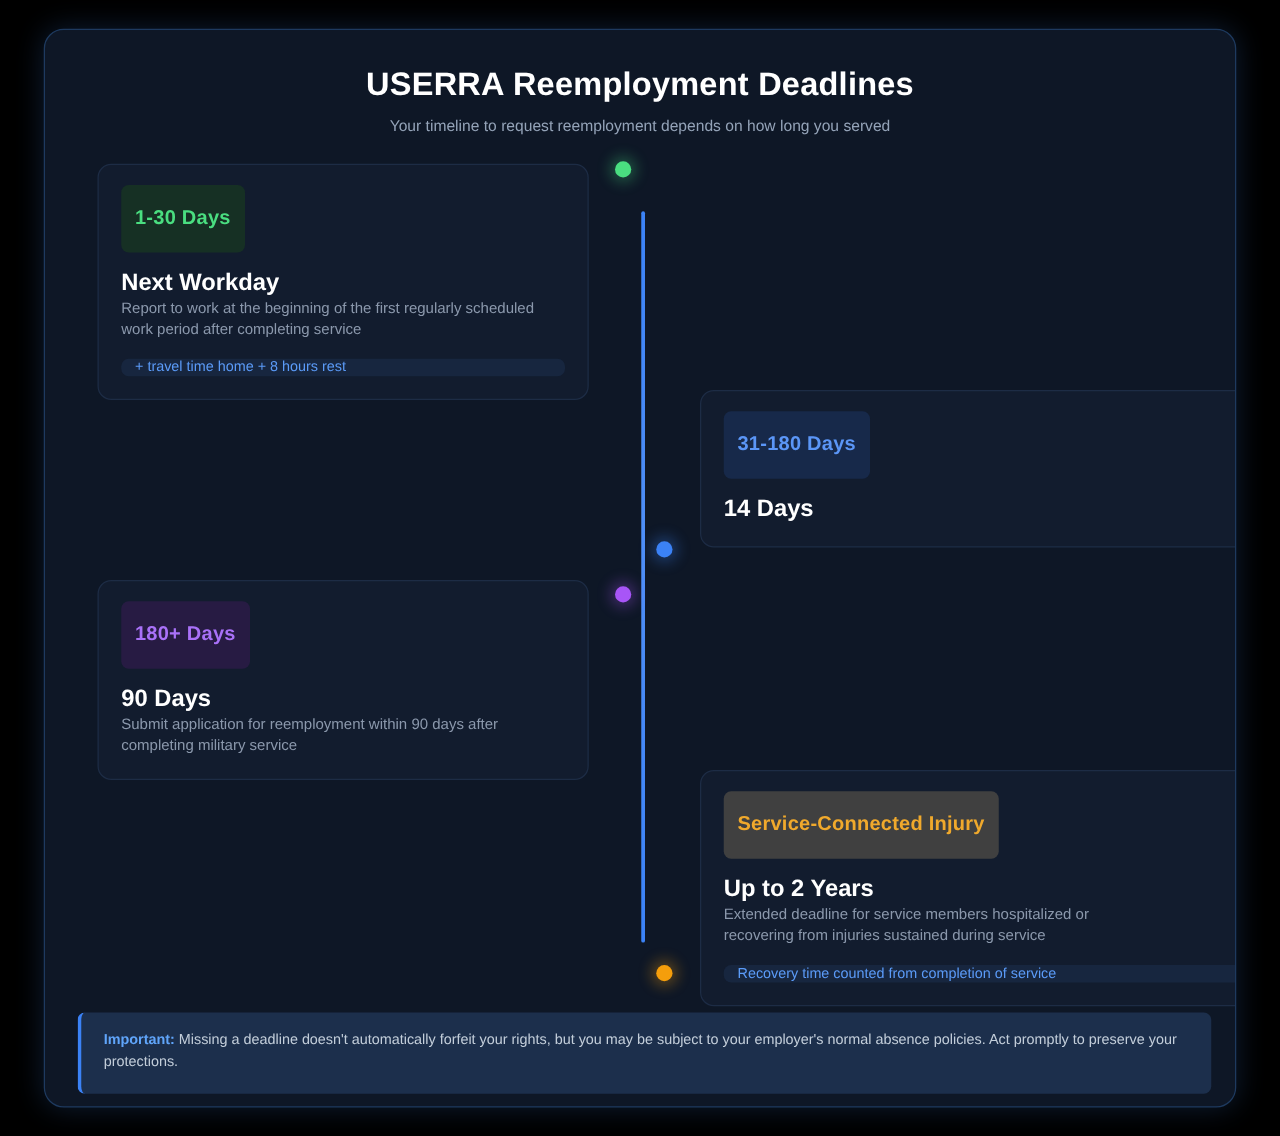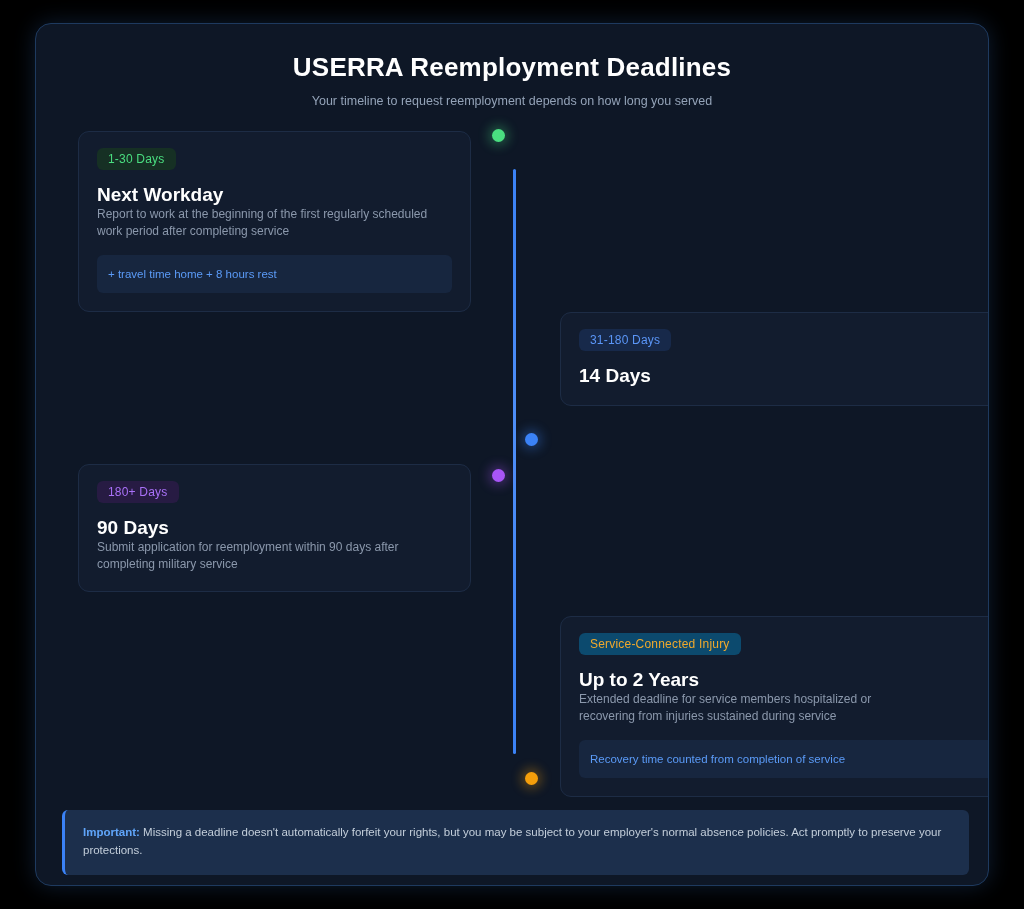--- a/index.html
+++ b/index.html
@@ -83,48 +83,48 @@
     background: #121c2e;
     border: 1px solid #1d2c45;
     border-radius: 11px;
     padding: 16px 18px 18px 18px;
   }
   .card.left  { left: 42px;  width: 393px; }
   .card.right { left: 524px; width: 462px; }
 
   .badge {
     display: inline-block;
-    font-size: 12px;
-    font-weight: normal;
-    padding: 4px 11px;
+    font-size: 16px;
+    font-weight: bold;
+    padding: 18px 11px;
     border-radius: 6px;
     letter-spacing: 0.2px;
   }
   .badge.green  { background: #163024; color: #4ade80; }
   .badge.blue   { background: #17294a; color: #5b96f7; }
   .badge.purple { background: #271b43; color: #a971f8; }
-  .badge.orange { background: #0c4a6e; color: #f0a92c; }
+  .badge.orange { background: #404040; color: #f0a92c; }
 
   .card-title {
     margin-top: 14px;
     font-size: 19px;
     font-weight: bold;
     color: #ffffff;
   }
   .card-desc {
     font-size: 12px;
     line-height: 1.42;
     color: #8b98ac;
     max-width: 348px;
   }
   .card-note {
     margin-top: 15px;
     background: #17263f;
     border-radius: 6px;
-    padding: 13px 11px;
+    padding: 1px 11px;
     font-size: 11.5px;
     color: #5b9bf8;
   }
 
   
   .footer-note {
     position: absolute;
     left: 26px;
     top: 786px;
     width: 907px;

